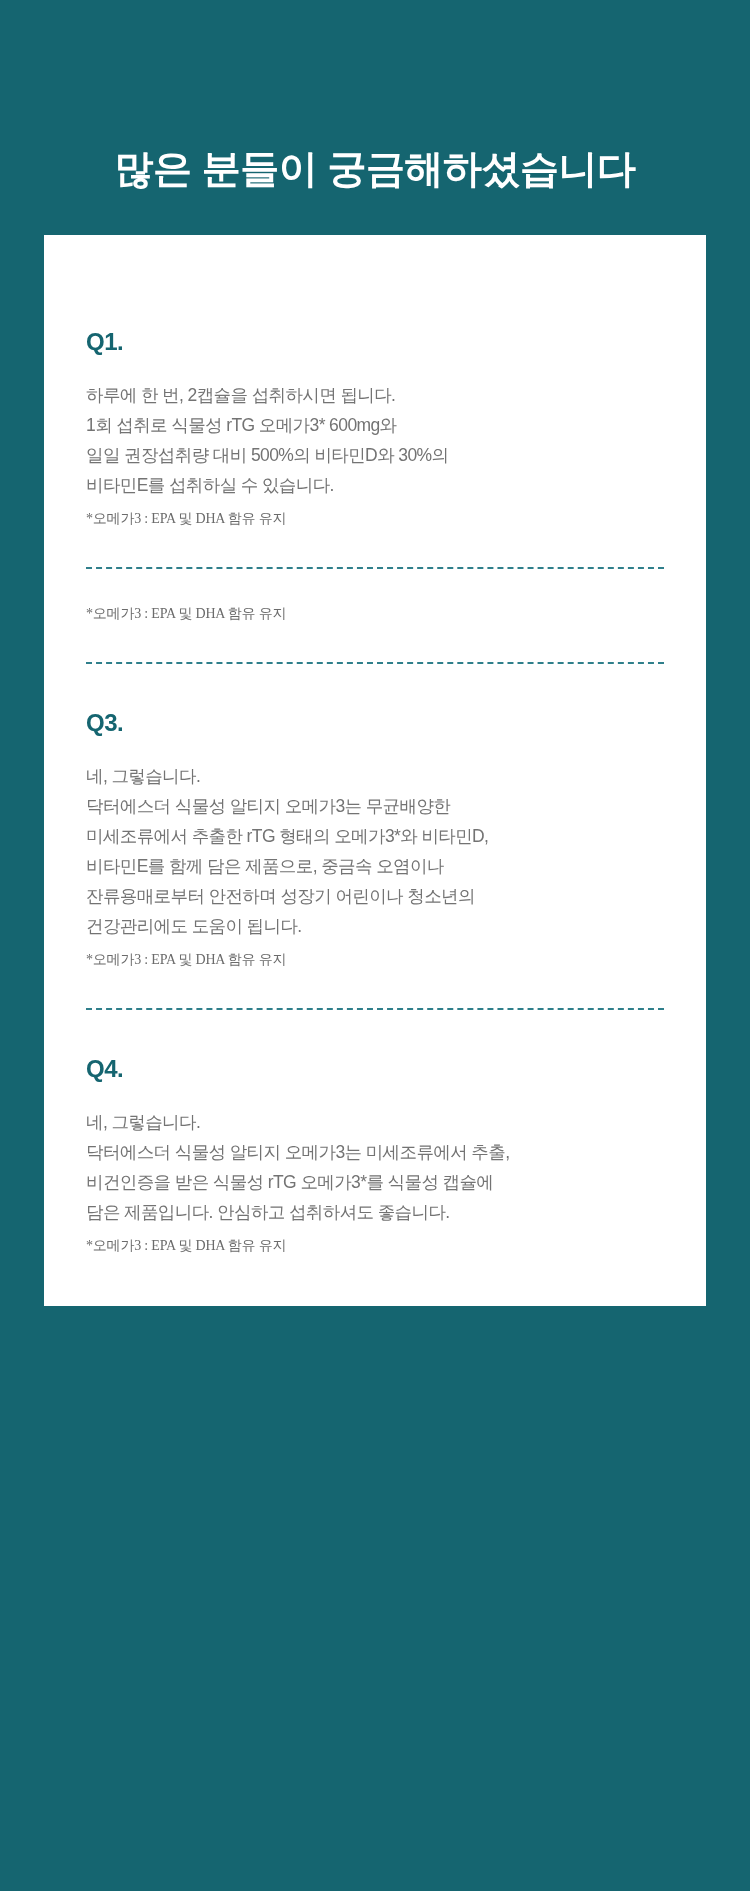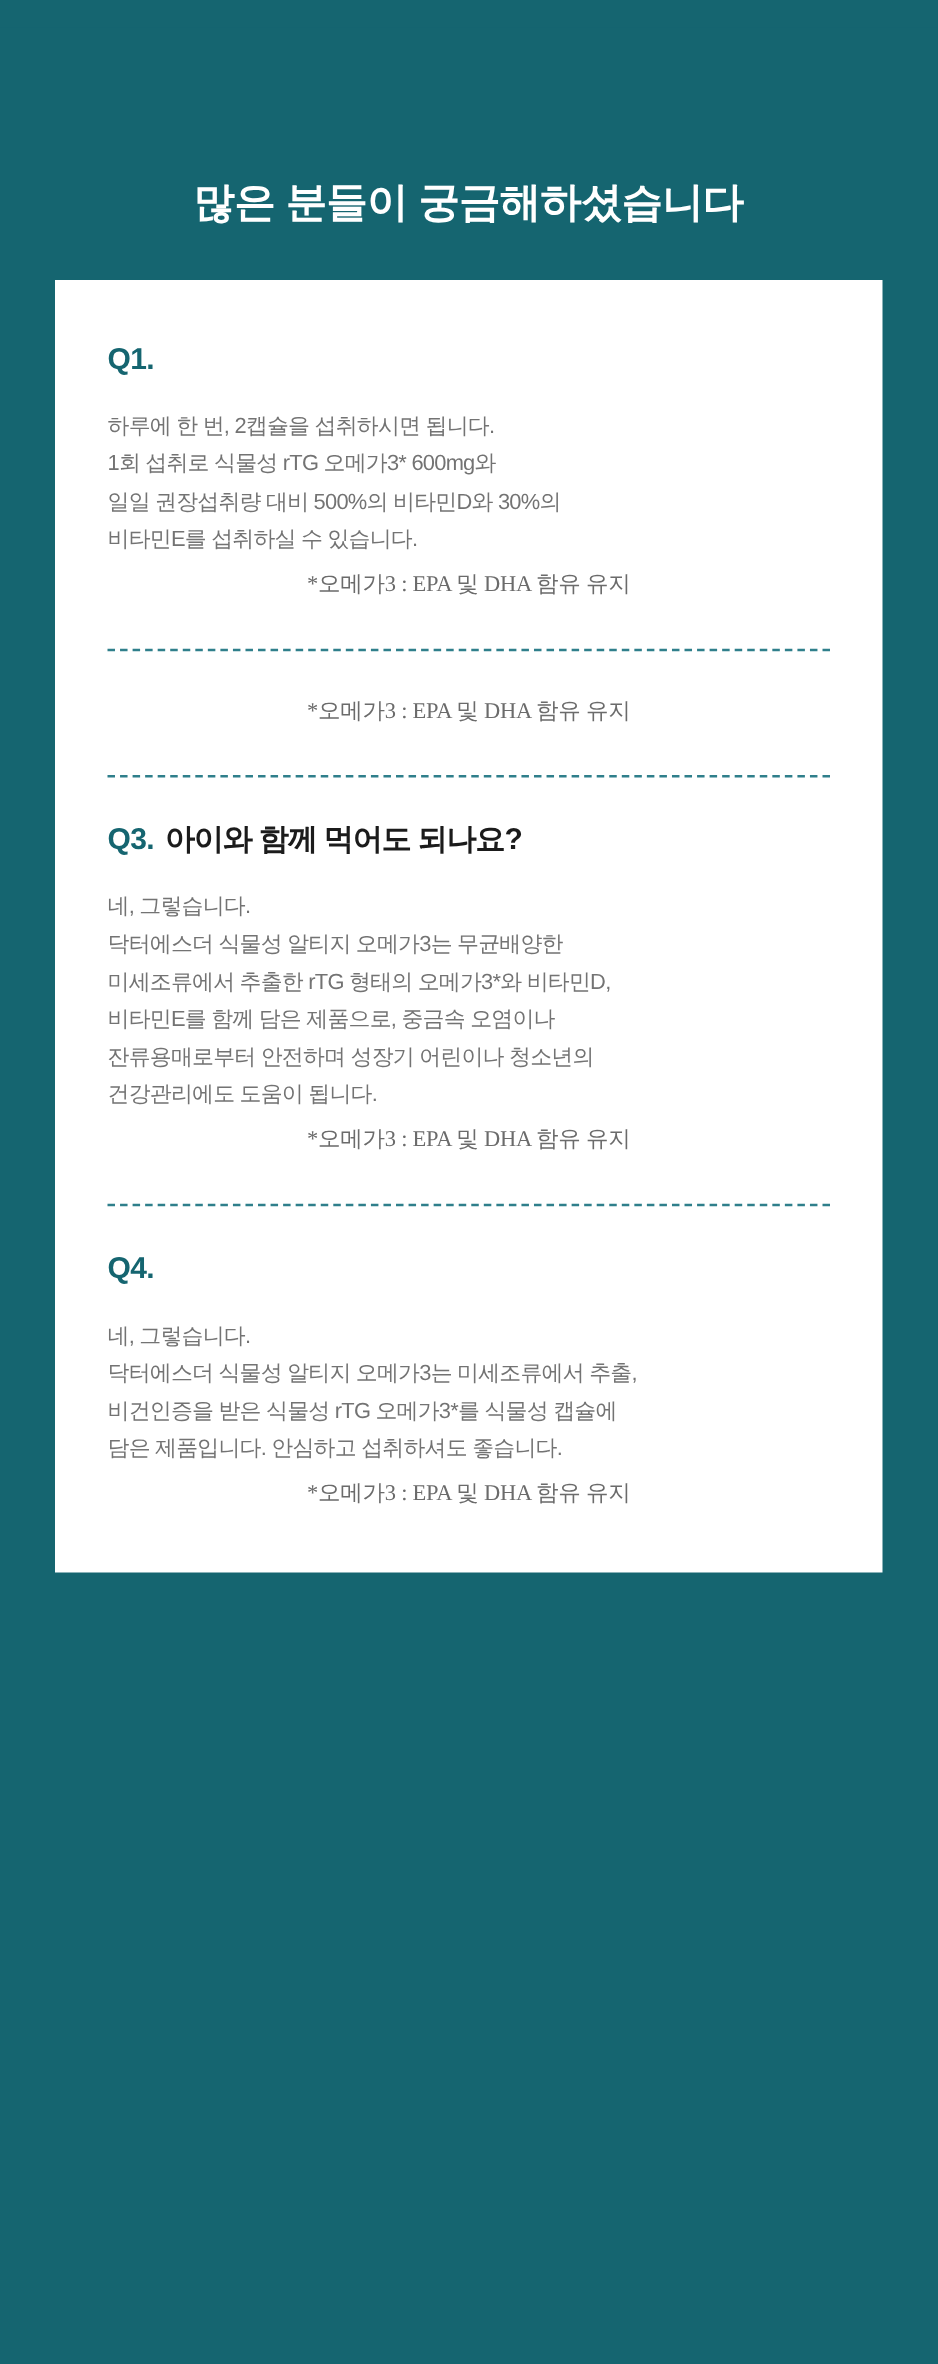--- a/index.html
+++ b/index.html
@@ -16,40 +16,41 @@
   .page {
     width: 750px;
     min-height: 1891px;
     background: #156570;
     box-sizing: border-box;
     position: relative;
   }
   .headline {
     text-align: center;
     color: #ffffff;
-    font-size: 33px;
+    font-size: 39px;
     font-weight: bold;
     letter-spacing: -0.5px;
     padding-top: 120px;
     padding-bottom: 0;
     line-height: 1.2;
   }
   .card {
     background: #ffffff;
     margin: 42px 44px 0 44px;
     padding: 48px 42px 46px 42px;
     box-sizing: border-box;
   }
   .qa-block {
     padding-bottom: 4px;
   }
   .q-row {
     display: flex;
     align-items: center;
     margin-bottom: 22px;
+    margin-top: 43px;
   }
   .q-label {
     color: #156570;
     font-size: 24px;
     font-weight: bold;
     letter-spacing: -0.5px;
     margin-right: 9px;
     white-space: nowrap;
     line-height: 1.32;
   }
@@ -63,25 +64,24 @@
   .a-text {
     color: #737373;
     font-size: 17.5px;
     line-height: 1.72;
     letter-spacing: -0.6px;
     white-space: pre-line;
   }
   .footnote {
     color: #6b6b6b;
     font-family: "Liberation Serif", serif;
-    font-size: 18px;
+    font-size: 14px;
     letter-spacing: -0.2px;
     margin-top: 8px;
     line-height: 1.5;
-    text-align: center;
   }
   .divider {
     border: 0;
     border-top: 2px dashed #2f7f8b;
     margin: 34px 0 34px 0;
     height: 0;
   }
   .bottom-space {
     height: 120px;
   }
@@ -110,21 +110,20 @@
 
     <div class="qa-block">
       <div class="footnote">*오메가3 : EPA 및 DHA 함유 유지</div>
     </div>
 
     <hr class="divider">
 
     <div class="qa-block">
       <div class="q-row">
         <span class="q-label">Q3.</span>
-        <span class="q-text">아이와 함께 먹어도 되나요?</span>
       </div>
       <div class="a-text">네, 그렇습니다.
 닥터에스더 식물성 알티지 오메가3는 무균배양한
 미세조류에서 추출한 rTG 형태의 오메가3*와 비타민D,
 비타민E를 함께 담은 제품으로, 중금속 오염이나
 잔류용매로부터 안전하며 성장기 어린이나 청소년의
 건강관리에도 도움이 됩니다.</div>
       <div class="footnote">*오메가3 : EPA 및 DHA 함유 유지</div>
     </div>
 

